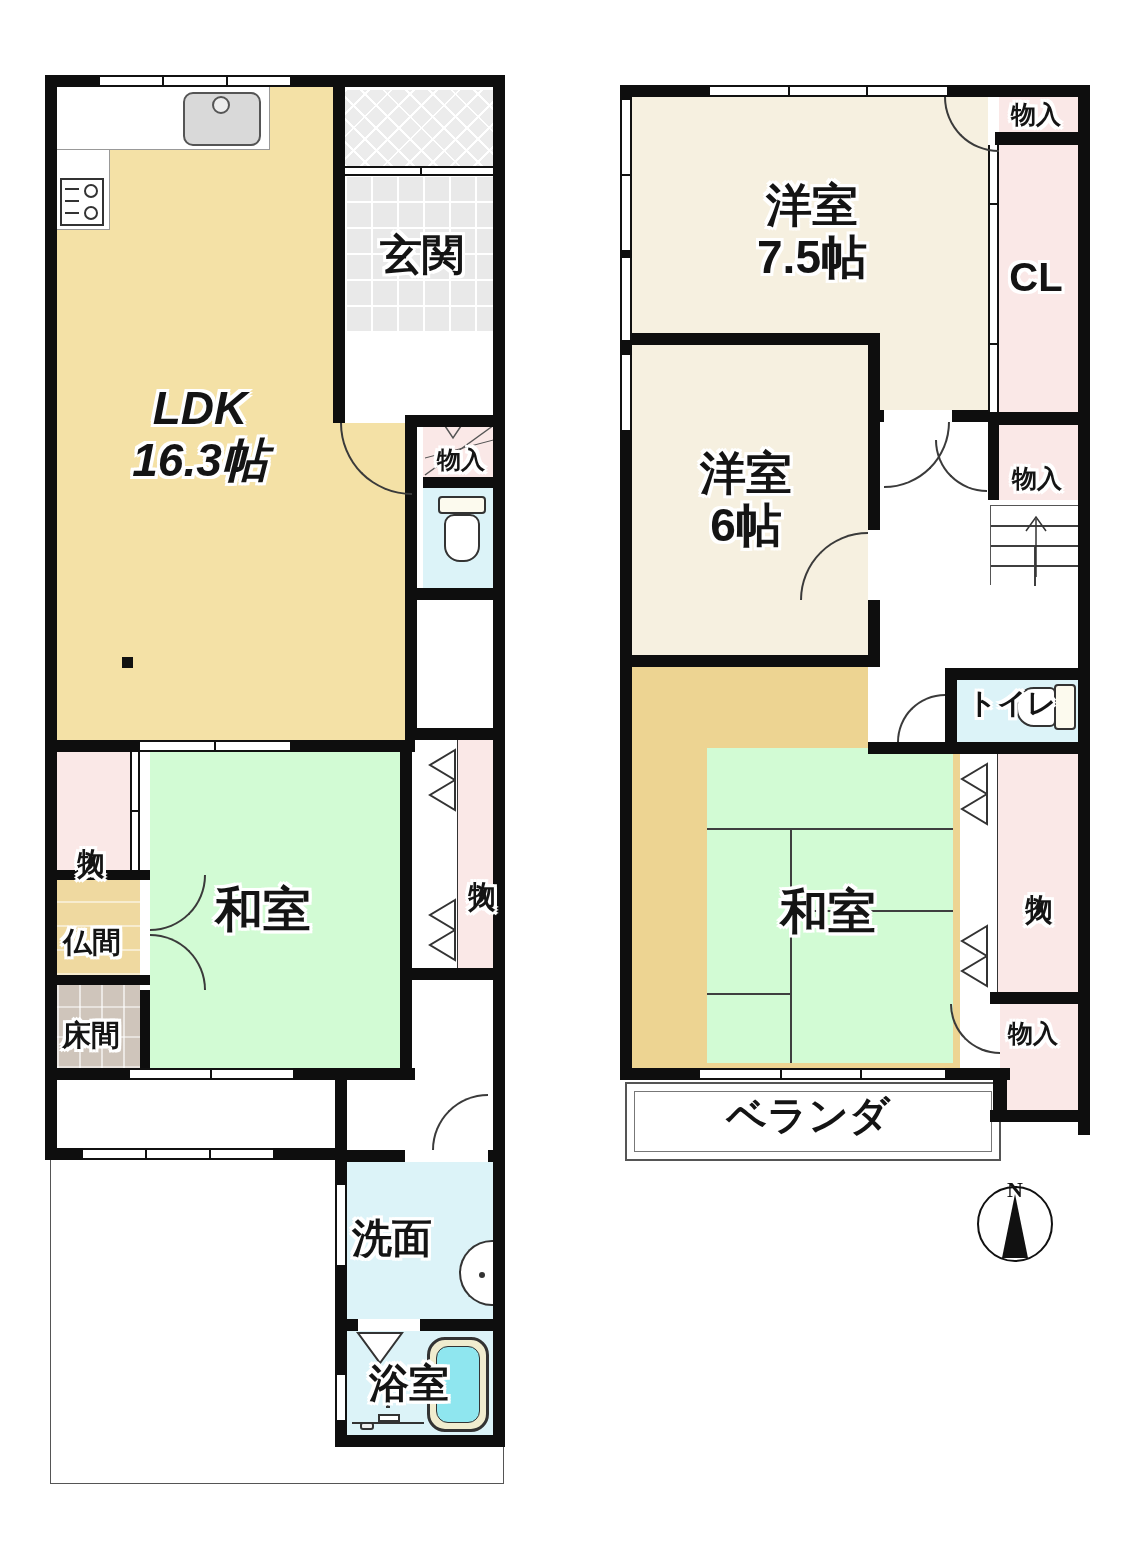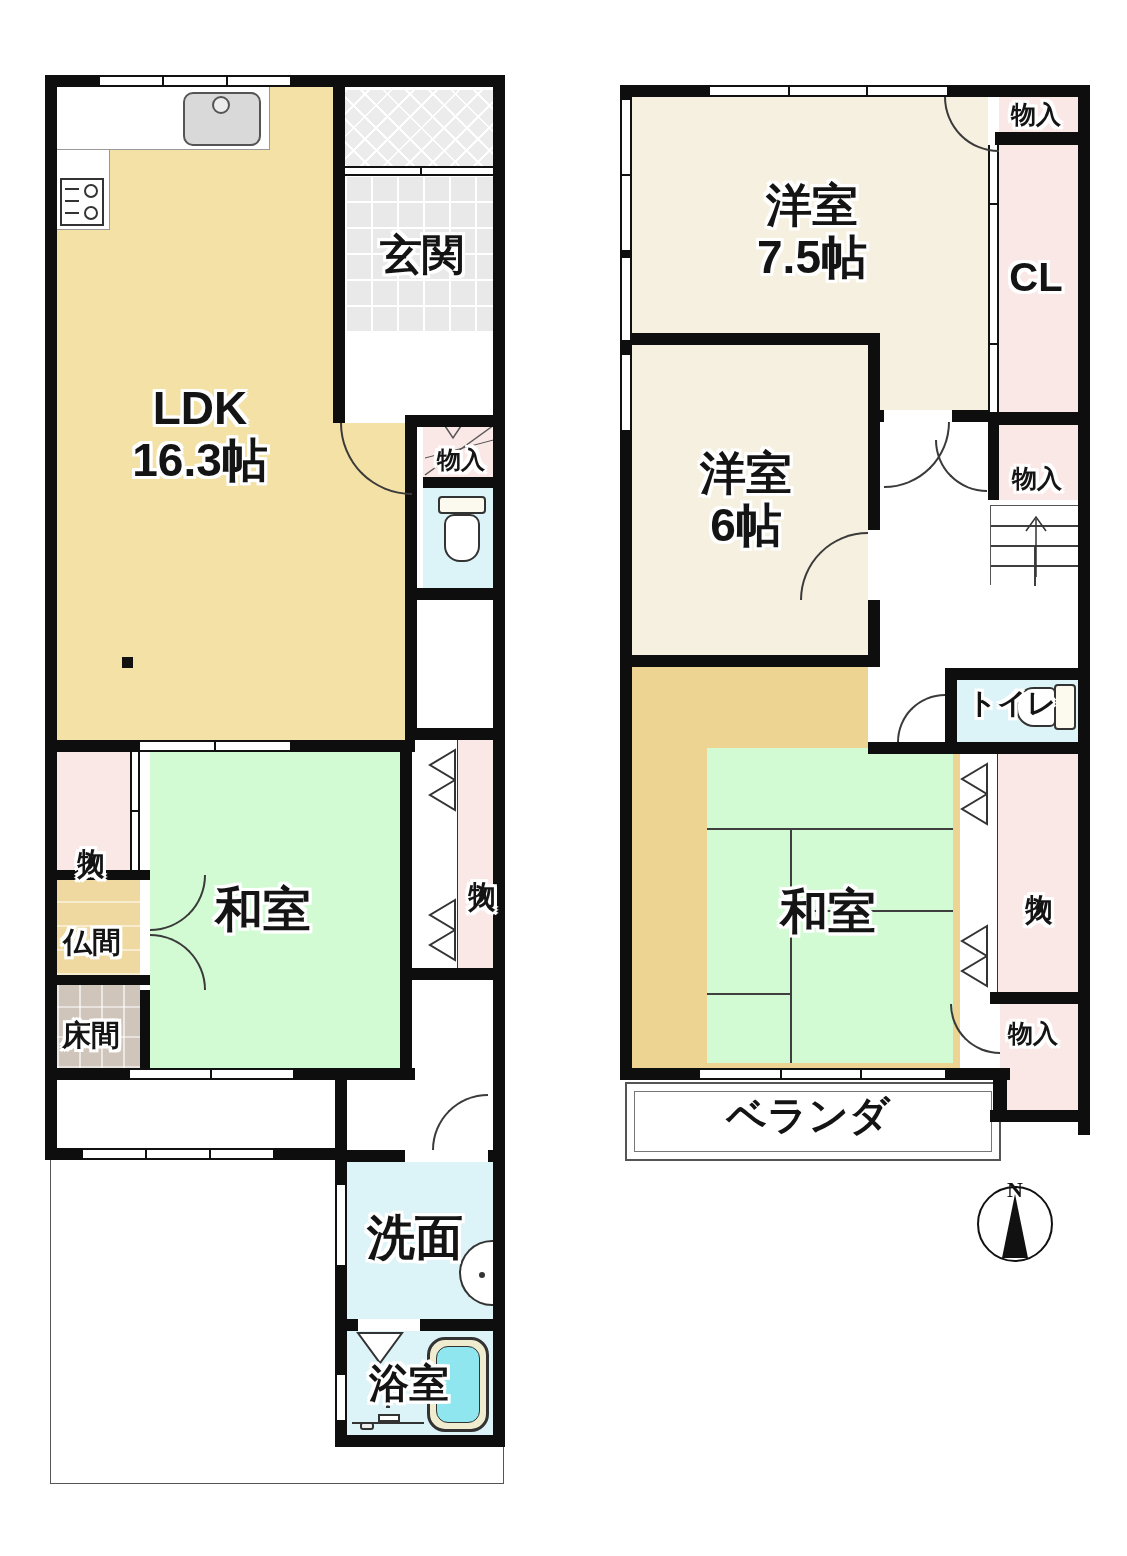--- a/index.html
+++ b/index.html
@@ -158,32 +158,32 @@
         <div class="wt" style="left:126px;"></div>
       </div>
     <div class="winv" style="left:335px;top:1185px;width:12px;height:80px;"></div>
     <div class="winv" style="left:335px;top:1375px;width:12px;height:45px;"></div>
 
     <div class="arc arc-bl" style="left:340px;top:423px;width:72px;height:72px;"></div>
     <div class="arc arc-br" style="left:150px;top:875px;width:56px;height:56px;"></div>
     <div class="arc arc-tr" style="left:150px;top:934px;width:56px;height:56px;"></div>
     <div class="arc arc-tl" style="left:432px;top:1094px;width:56px;height:56px;"></div>
 
-    <div class="lbl" style="left:200px;top:435px;font-size:46px;">
+    <div class="lbl" style="left:200px;top:435px;font-size:46px;font-style:italic;">
       <span style="display:block;">LDK</span>
       <span style="display:block;text-align:right;">16.3帖</span>
     </div>
     <div class="lbl" style="left:422px;top:255px;font-size:42px;">玄関</div>
     <div class="lbl" style="left:461px;top:460px;font-size:24px;">物入</div>
     <div class="lbl v" style="left:91px;top:828px;font-size:27px;">物入</div>
     <div class="lbl" style="left:92px;top:942px;font-size:29px;">仏間</div>
     <div class="lbl" style="left:91px;top:1035px;font-size:29px;">床間</div>
     <div class="lbl" style="left:263px;top:910px;font-size:48px;">和室</div>
     <div class="lbl v" style="left:482px;top:861px;font-size:27px;">物入</div>
-    <div class="lbl" style="left:415px;top:1238px;font-size:48px;">洗面</div>
+    <div class="lbl" style="left:392px;top:1238px;font-size:40px;">洗面</div>
     <div class="lbl" style="left:409px;top:1383px;font-size:40px;">浴室</div>
   </div>
 
   <div>
 
     <div class="room" style="left:620px;top:85px;width:470px;height:1050px;background:#fff;"></div>
 
     <div class="room" style="left:632px;top:97px;width:356px;height:236px;background:#F6F0E0;"></div>
     <div class="room" style="left:880px;top:333px;width:108px;height:77px;background:#F6F0E0;"></div>
     <div class="room" style="left:999px;top:97px;width:79px;height:35px;background:#FAE8E7;"></div>

